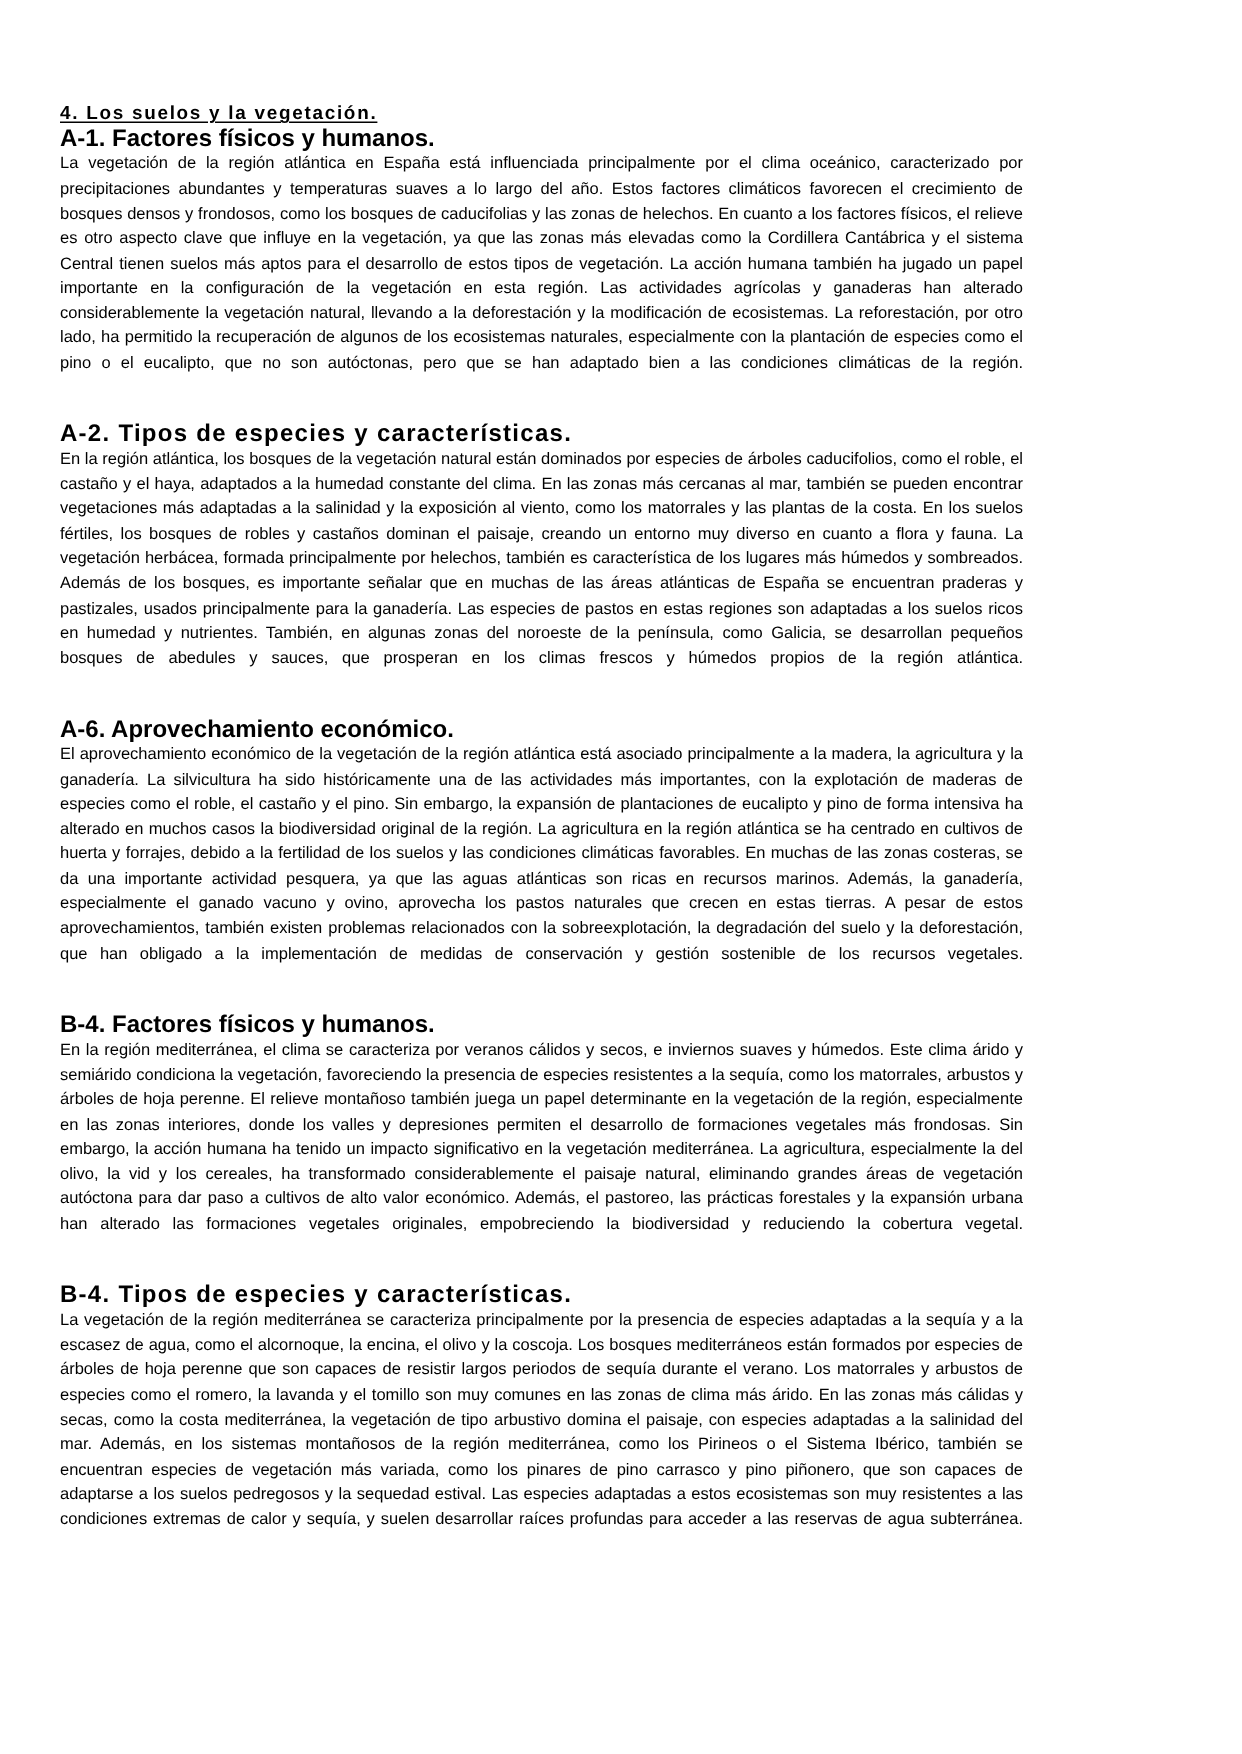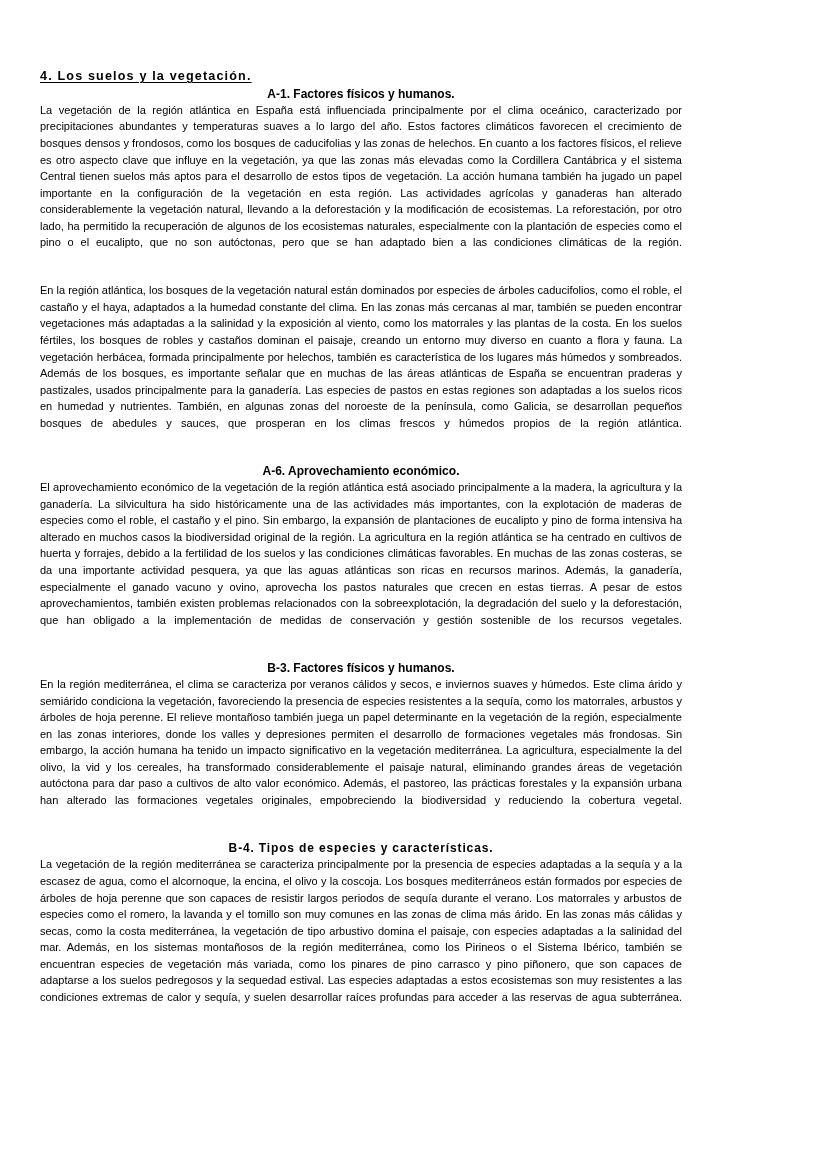--- a/index.html
+++ b/index.html
@@ -36,26 +36,25 @@
   .title-row {
     margin-bottom: 1px;
   }
   .section {
     margin: 0;
   }
   .section + .section {
     margin-top: 15px;
   }
   .sec-heading {
-    font-size: 12px;
+    font-size: 16px;
     font-weight: bold;
     line-height: 16.4px;
     margin: 0 0 0 0;
     white-space: nowrap;
-    text-align: center;
   }
   .sec-heading.spaced {
     letter-spacing: 0.85px;
   }
   .sec-body {
     font-size: 11px;
     line-height: 16.55px;
     text-align: justify;
     text-justify: inter-word;
     margin: 0;
@@ -76,28 +75,29 @@
   <div class="title-row">
     <h1 class="doc-title">4. Los suelos y la vegetación.</h1>
   </div>
 
   <div id="sections-container">
       <div class="section">
         <h2 class="sec-heading">A-1. Factores físicos y humanos.</h2>
         <p class="sec-body">La vegetación de la región atlántica en España está influenciada principalmente por el clima oceánico, caracterizado por precipitaciones abundantes y temperaturas suaves a lo largo del año. Estos factores climáticos favorecen el crecimiento de bosques densos y frondosos, como los bosques de caducifolias y las zonas de helechos. En cuanto a los factores físicos, el relieve es otro aspecto clave que influye en la vegetación, ya que las zonas más elevadas como la Cordillera Cantábrica y el sistema Central tienen suelos más aptos para el desarrollo de estos tipos de vegetación. La acción humana también ha jugado un papel importante en la configuración de la vegetación en esta región. Las actividades agrícolas y ganaderas han alterado considerablemente la vegetación natural, llevando a la deforestación y la modificación de ecosistemas. La reforestación, por otro lado, ha permitido la recuperación de algunos de los ecosistemas naturales, especialmente con la plantación de especies como el pino o el eucalipto, que no son autóctonas, pero que se han adaptado bien a las condiciones climáticas de la región.</p>
       </div>
       <div class="section">
+        <h2 class="sec-heading spaced">A-2. Tipos de especies y características.</h2>
         <p class="sec-body">En la región atlántica, los bosques de la vegetación natural están dominados por especies de árboles caducifolios, como el roble, el castaño y el haya, adaptados a la humedad constante del clima. En las zonas más cercanas al mar, también se pueden encontrar vegetaciones más adaptadas a la salinidad y la exposición al viento, como los matorrales y las plantas de la costa. En los suelos fértiles, los bosques de robles y castaños dominan el paisaje, creando un entorno muy diverso en cuanto a flora y fauna. La vegetación herbácea, formada principalmente por helechos, también es característica de los lugares más húmedos y sombreados. Además de los bosques, es importante señalar que en muchas de las áreas atlánticas de España se encuentran praderas y pastizales, usados principalmente para la ganadería. Las especies de pastos en estas regiones son adaptadas a los suelos ricos en humedad y nutrientes. También, en algunas zonas del noroeste de la península, como Galicia, se desarrollan pequeños bosques de abedules y sauces, que prosperan en los climas frescos y húmedos propios de la región atlántica.</p>
       </div>
       <div class="section">
         <h2 class="sec-heading">A-6. Aprovechamiento económico.</h2>
         <p class="sec-body">El aprovechamiento económico de la vegetación de la región atlántica está asociado principalmente a la madera, la agricultura y la ganadería. La silvicultura ha sido históricamente una de las actividades más importantes, con la explotación de maderas de especies como el roble, el castaño y el pino. Sin embargo, la expansión de plantaciones de eucalipto y pino de forma intensiva ha alterado en muchos casos la biodiversidad original de la región. La agricultura en la región atlántica se ha centrado en cultivos de huerta y forrajes, debido a la fertilidad de los suelos y las condiciones climáticas favorables. En muchas de las zonas costeras, se da una importante actividad pesquera, ya que las aguas atlánticas son ricas en recursos marinos. Además, la ganadería, especialmente el ganado vacuno y ovino, aprovecha los pastos naturales que crecen en estas tierras. A pesar de estos aprovechamientos, también existen problemas relacionados con la sobreexplotación, la degradación del suelo y la deforestación, que han obligado a la implementación de medidas de conservación y gestión sostenible de los recursos vegetales.</p>
       </div>
       <div class="section">
-        <h2 class="sec-heading">B-3. Factores físicos y humanos.</h2>
+        <h2 class="sec-heading">B-4. Factores físicos y humanos.</h2>
         <p class="sec-body">En la región mediterránea, el clima se caracteriza por veranos cálidos y secos, e inviernos suaves y húmedos. Este clima árido y semiárido condiciona la vegetación, favoreciendo la presencia de especies resistentes a la sequía, como los matorrales, arbustos y árboles de hoja perenne. El relieve montañoso también juega un papel determinante en la vegetación de la región, especialmente en las zonas interiores, donde los valles y depresiones permiten el desarrollo de formaciones vegetales más frondosas. Sin embargo, la acción humana ha tenido un impacto significativo en la vegetación mediterránea. La agricultura, especialmente la del olivo, la vid y los cereales, ha transformado considerablemente el paisaje natural, eliminando grandes áreas de vegetación autóctona para dar paso a cultivos de alto valor económico. Además, el pastoreo, las prácticas forestales y la expansión urbana han alterado las formaciones vegetales originales, empobreciendo la biodiversidad y reduciendo la cobertura vegetal.</p>
       </div>
       <div class="section">
         <h2 class="sec-heading spaced">B-4. Tipos de especies y características.</h2>
         <p class="sec-body">La vegetación de la región mediterránea se caracteriza principalmente por la presencia de especies adaptadas a la sequía y a la escasez de agua, como el alcornoque, la encina, el olivo y la coscoja. Los bosques mediterráneos están formados por especies de árboles de hoja perenne que son capaces de resistir largos periodos de sequía durante el verano. Los matorrales y arbustos de especies como el romero, la lavanda y el tomillo son muy comunes en las zonas de clima más árido. En las zonas más cálidas y secas, como la costa mediterránea, la vegetación de tipo arbustivo domina el paisaje, con especies adaptadas a la salinidad del mar. Además, en los sistemas montañosos de la región mediterránea, como los Pirineos o el Sistema Ibérico, también se encuentran especies de vegetación más variada, como los pinares de pino carrasco y pino piñonero, que son capaces de adaptarse a los suelos pedregosos y la sequedad estival. Las especies adaptadas a estos ecosistemas son muy resistentes a las condiciones extremas de calor y sequía, y suelen desarrollar raíces profundas para acceder a las reservas de agua subterránea.</p>
       </div>
     </div>
 
 </div>
 

